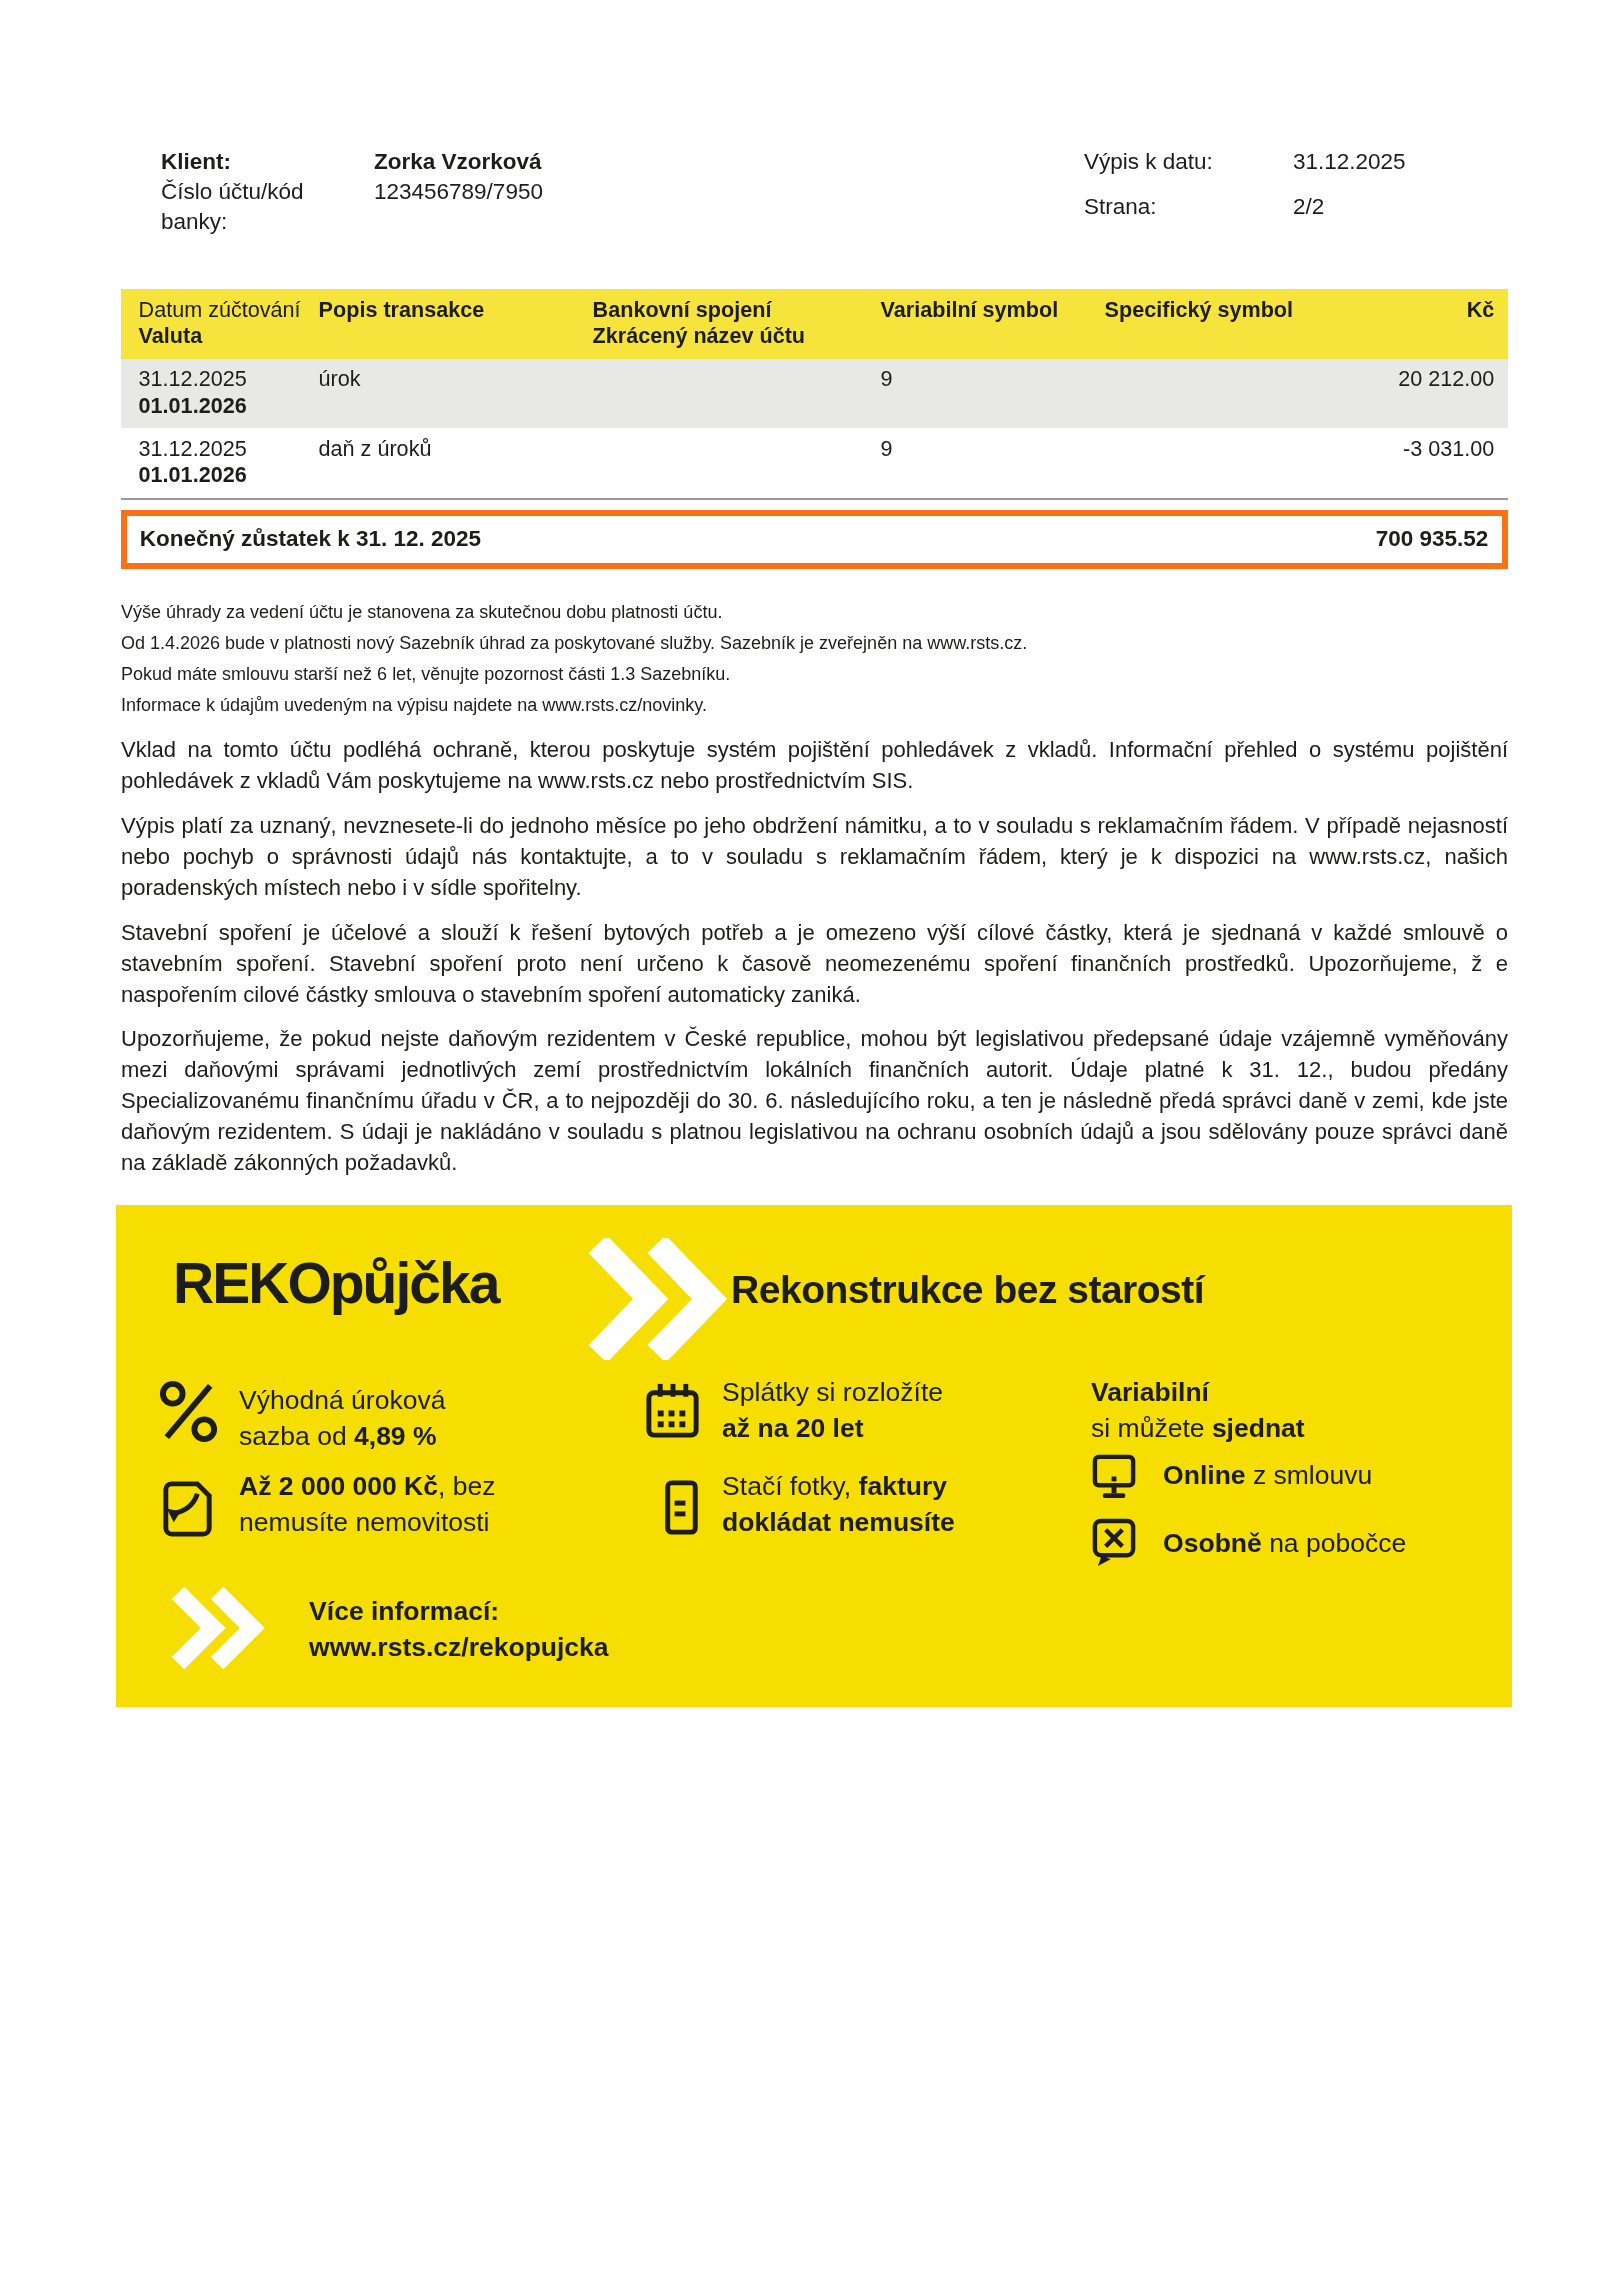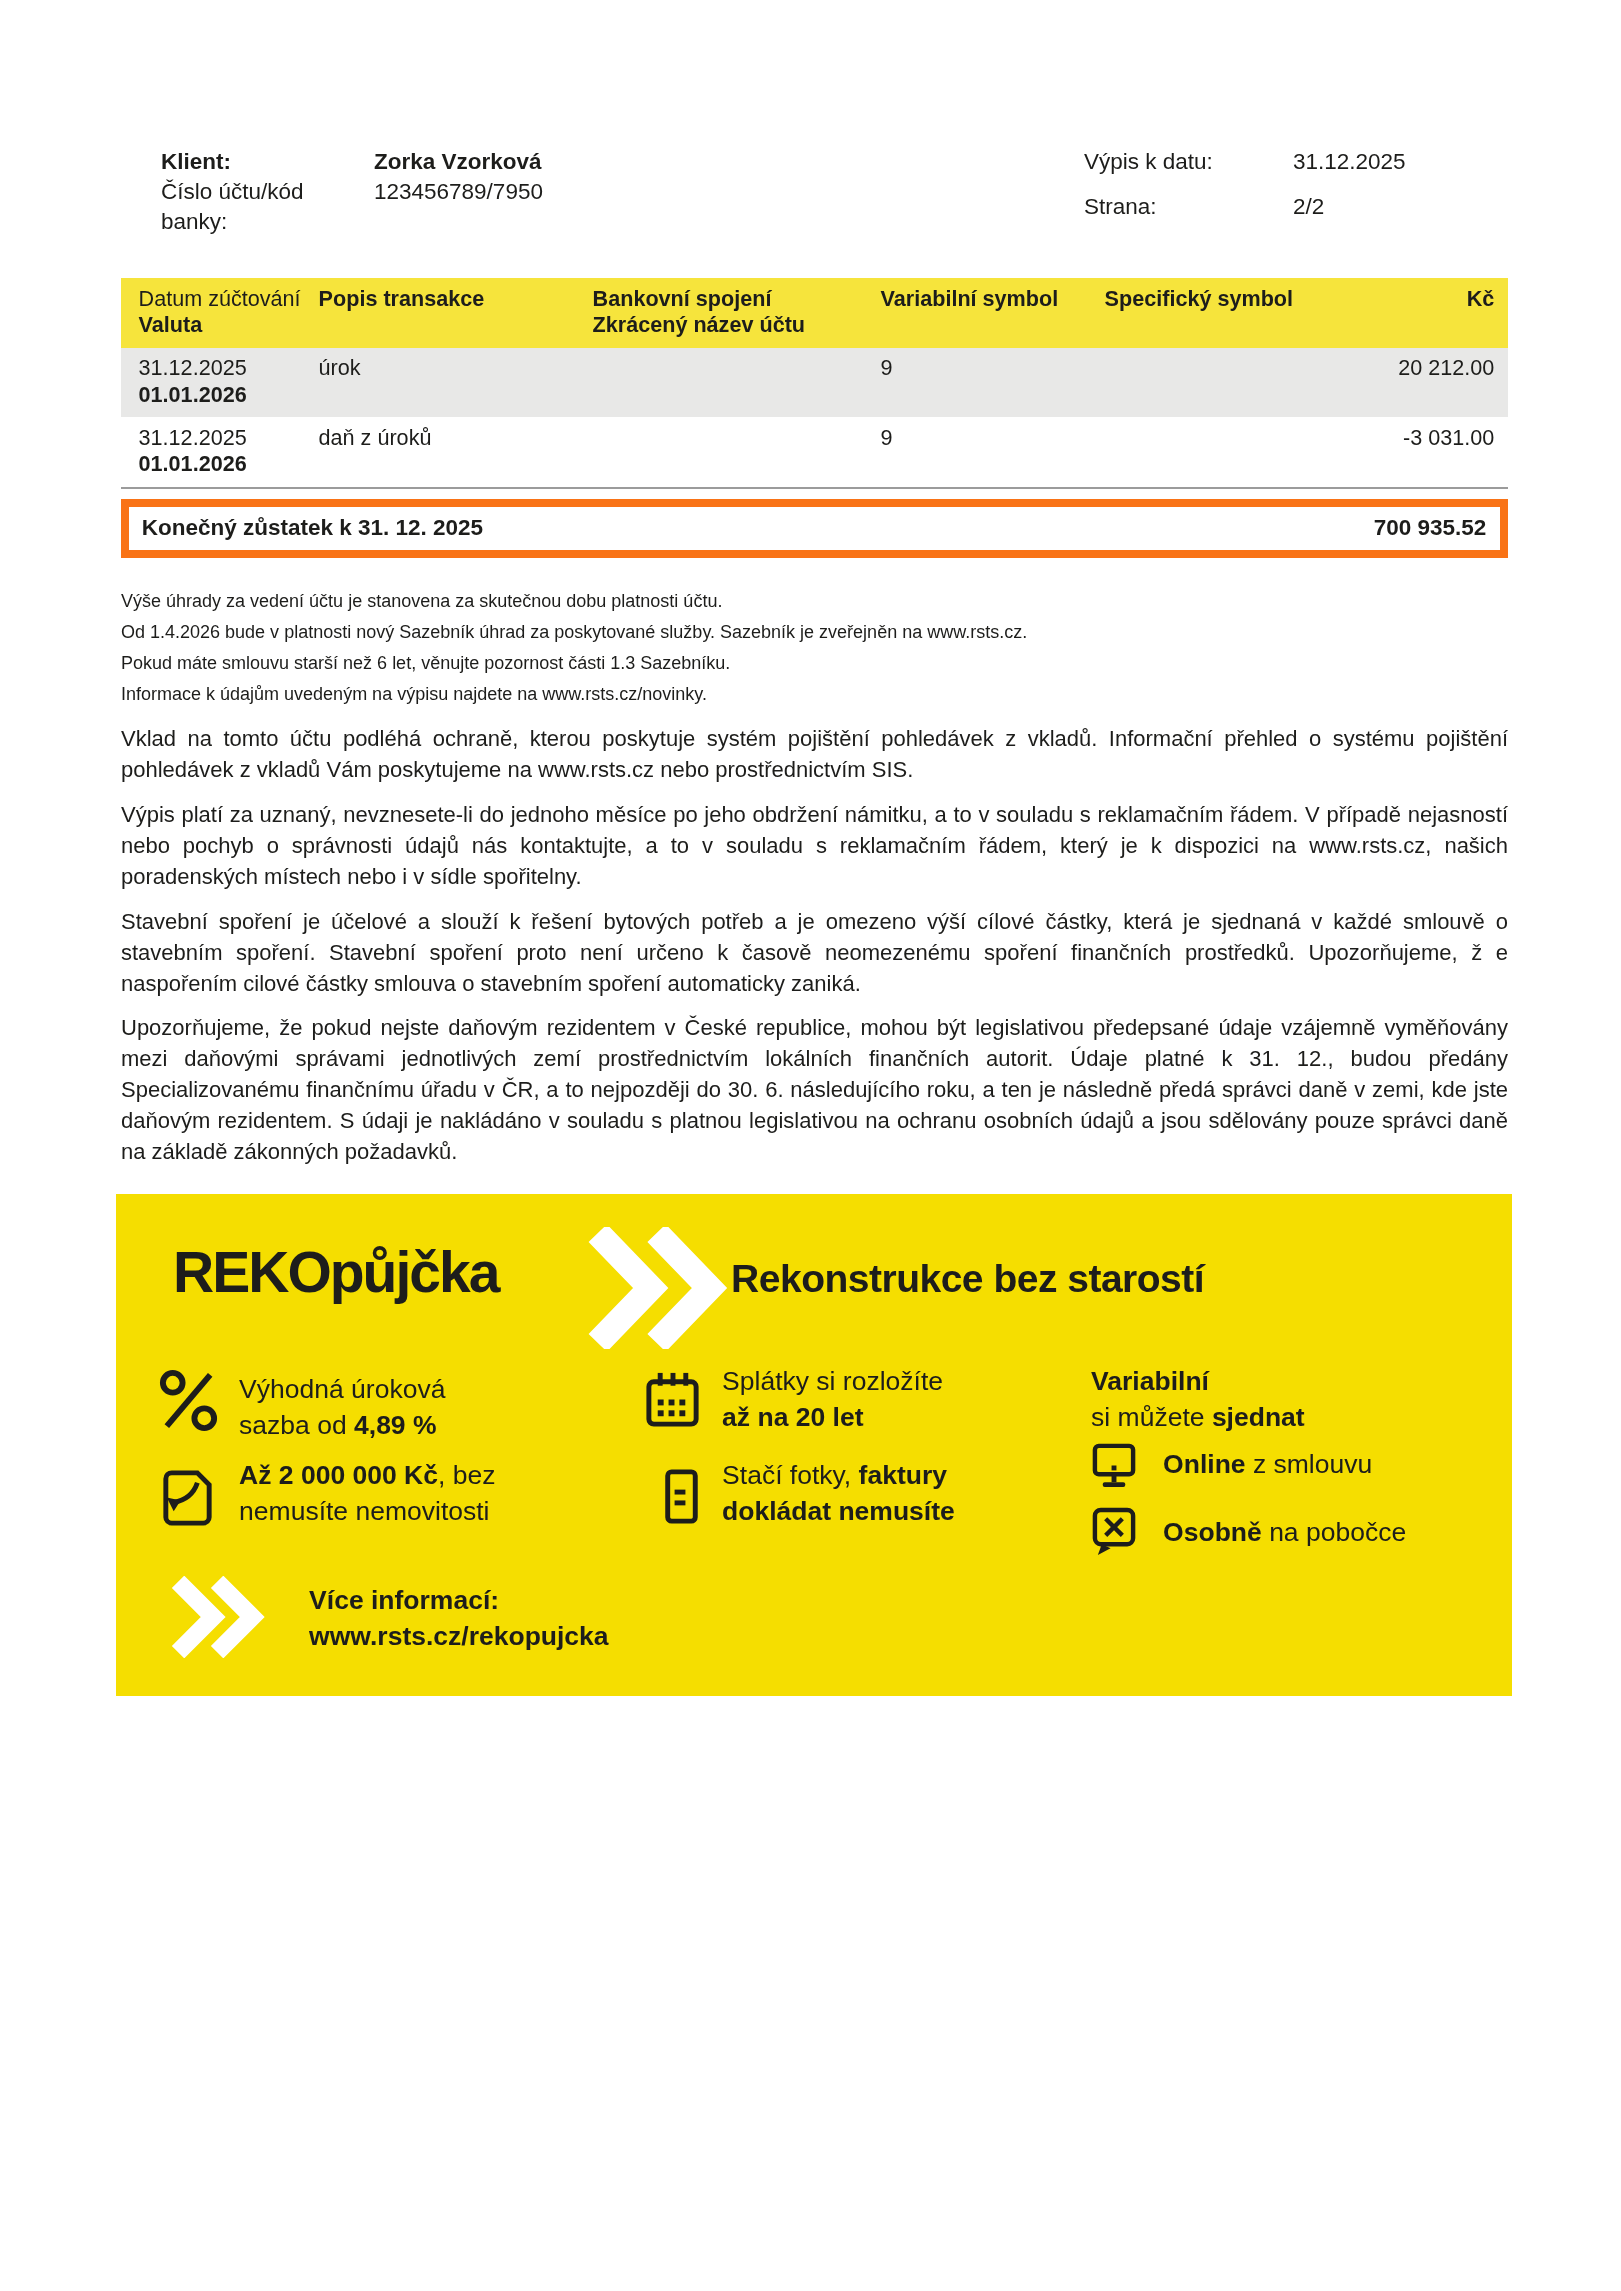--- a/index.html
+++ b/index.html
@@ -14,35 +14,35 @@
   .content { position: absolute; left: 121px; top: 147px; width: 1387px; }
 
   .bold { font-weight: 700; }
 
   
   .doc-header { display: flex; justify-content: space-between; font-size: 22.5px; line-height: 30px; }
   .dh-left  { display: grid; grid-template-columns: 213px auto; margin-left: 40px; }
   .dh-right { display: grid; grid-template-columns: 209px auto; width: 424px; }
 
   
-  .txn-table { margin-top: 41px; font-size: 21.6px; border-bottom: 2px solid #9b9b9b; }
+  .txn-table { margin-top: 52px; font-size: 21.6px; border-bottom: 2px solid #9b9b9b; }
   .t-head, .t-row {
     display: grid;
     grid-template-columns: 180px 274px 288px 224px 212px 1fr;
     padding: 7.8px 13.7px 8.8px 17.6px;
     line-height: 26.5px;
   }
   .t-head { background: #f6e43c; }
   .t-row  { min-height: 69px; }
   .t-row.gray { background: #e8e8e7; }
   .cell-right { text-align: right; }
 
   
   .balance-box {
-    margin-top: 9.8px; border: 8px solid #f97316; height: 59px;
+    margin-top: 9.8px; border: 6px solid #f97316; height: 59px;
     display: flex; align-items: center; justify-content: space-between;
     padding: 0 13.7px 0 12.7px; font-size: 22.5px; font-weight: 700;
   }
 
   
   .intro { margin-top: 28px; font-size: 18px; line-height: 31px; }
   .para  { margin-top: 13.7px; font-size: 22px; line-height: 31px; text-align: justify; }
 
   
   .banner {

